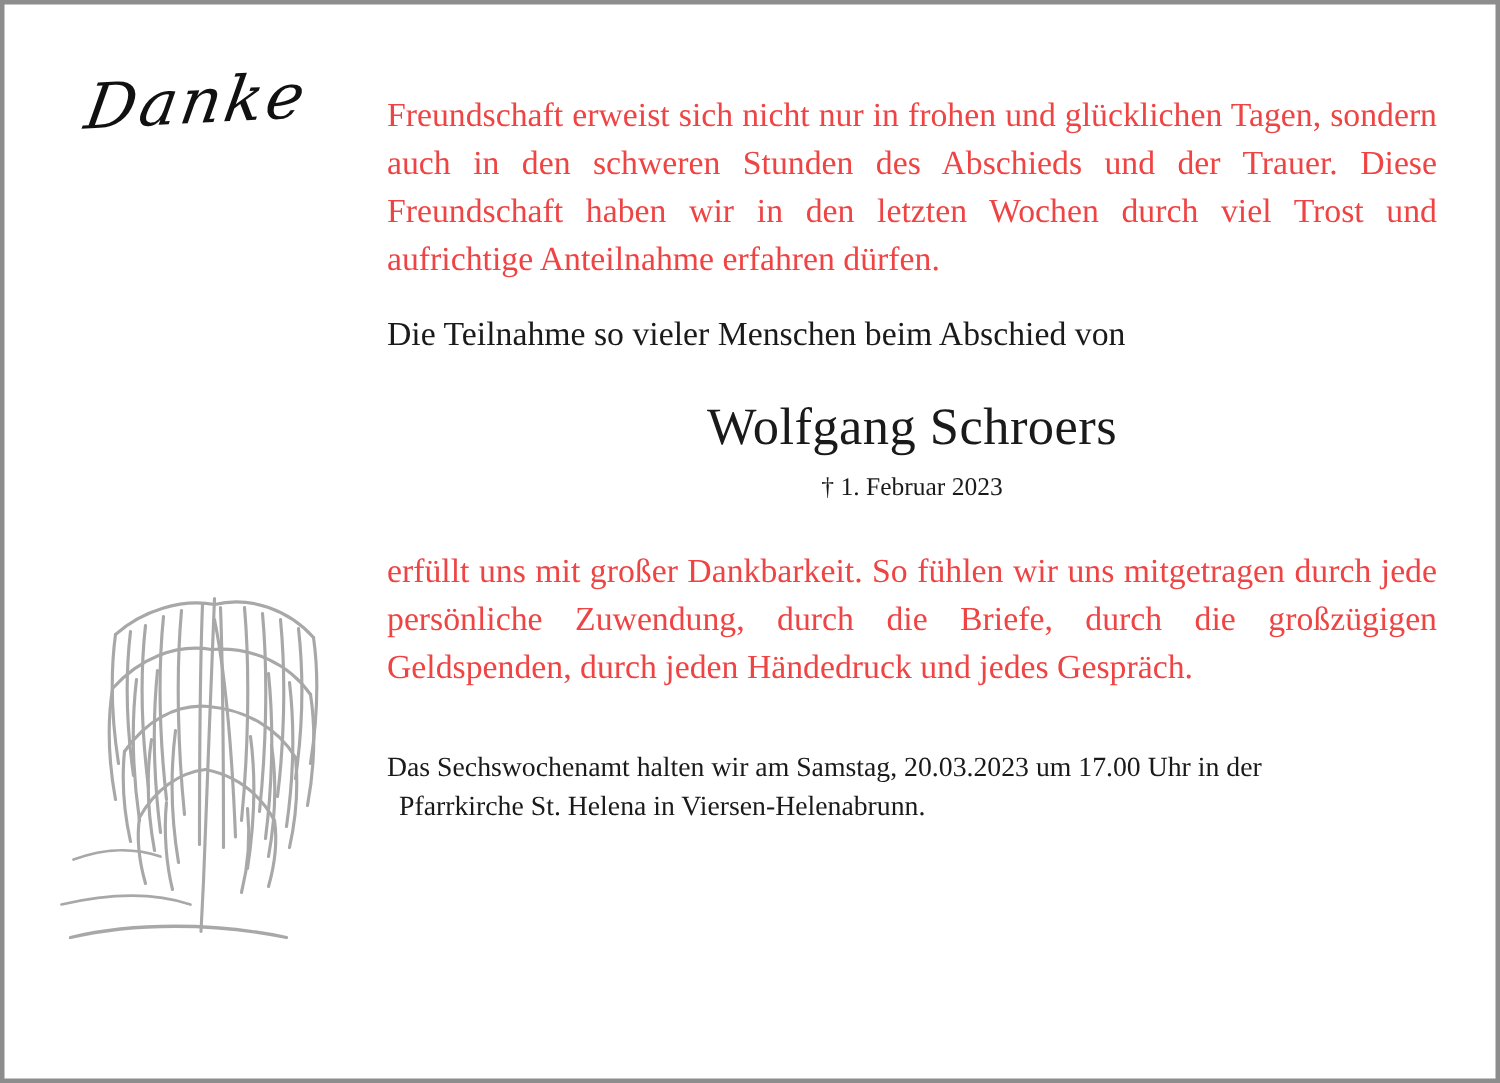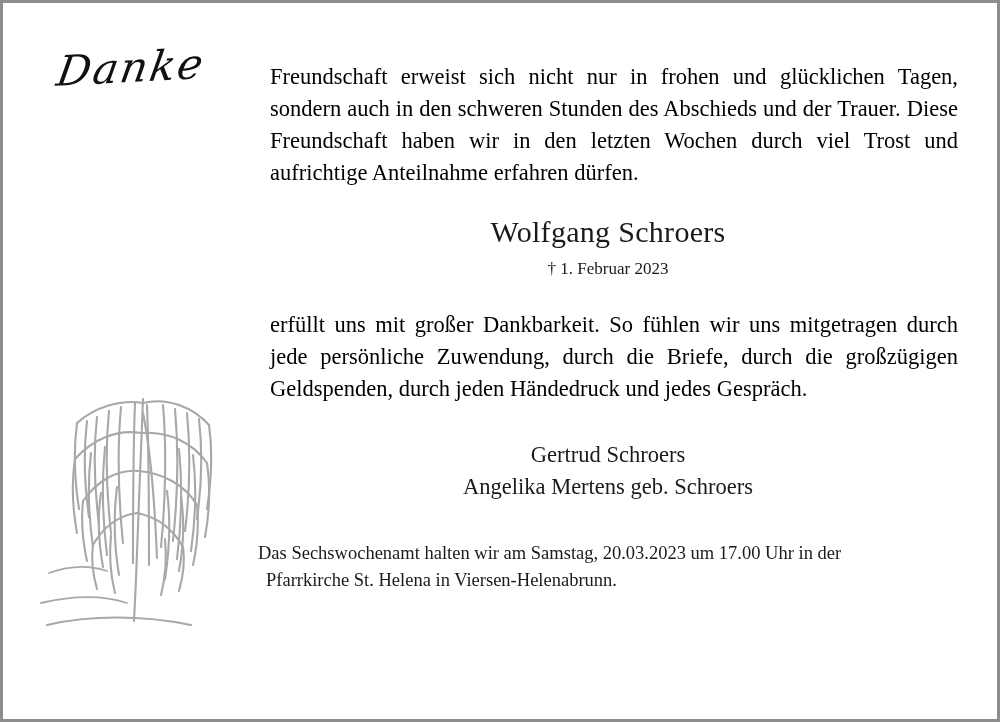--- a/index.html
+++ b/index.html
@@ -56,35 +56,35 @@
   .text-col {
     position: absolute;
     left: 255px;
     top: 58px;
     width: 700px;
   }
   .para {
     font-size: 22.5px;
     line-height: 1.42;
     text-align: justify;
-    margin: 0 0 18px 12px;
-    color: #000000;
+    margin: 0 0 18px 0;
+    color: #ef4444;
   }
   .para.last-line-natural {
     text-align-last: left;
   }
   .intro {
     font-size: 22.5px;
     line-height: 1.42;
     margin: 0;
     text-align: left;
   }
   .deceased-name {
     text-align: center;
-    font-size: 30px;
+    font-size: 35px;
     margin: 26px 0 0 0;
     letter-spacing: 0.3px;
   }
   .deceased-date {
     text-align: center;
     font-size: 17px;
     margin: 10px 0 0 0;
   }
   .block2 {
     margin-top: 30px;
@@ -167,31 +167,28 @@
           <path d="M18 270 C40 262, 58 262, 76 268" stroke-width="1.8"></path>
           <path d="M10 300 C44 292, 72 292, 96 300" stroke-width="1.8"></path>
           <path d="M16 322 C58 312, 112 312, 160 322" stroke-width="2.2"></path>
         </g>
       </svg>
     </div>
 
     <div class="text-col">
       <p class="para">Freundschaft erweist sich nicht nur in frohen und glücklichen Tagen, sondern auch in den schweren Stunden des Abschieds und der Trauer. Diese Freundschaft haben wir in den letzten Wochen durch viel Trost und aufrichtige Anteilnahme erfahren dürfen.</p>
 
+      <p class="intro">Die Teilnahme so vieler Menschen beim Abschied von</p>
 
       <p class="deceased-name">Wolfgang Schroers</p>
       <p class="deceased-date">† 1. Februar 2023</p>
 
       <p class="para block2">erfüllt uns mit großer Dankbarkeit. So fühlen wir uns mitgetragen durch jede persönliche Zuwendung, durch die Briefe, durch die groß­zügigen Geldspenden, durch jeden Händedruck und jedes Gespräch.</p>
 
 
-      <div class="signers">
-        <div>Gertrud Schroers</div>
-        <div>Angelika Mertens geb. Schroers</div>
-      </div>
 
       <div class="footnote">
         <span>Das Sechswochenamt halten wir am Samstag, 20.03.2023 um 17.00 Uhr in der</span>
         <span class="fn-line2">Pfarrkirche St. Helena in Viersen-Helenabrunn.</span>
       </div>
     </div>
 
   </div>
 </div>
 

